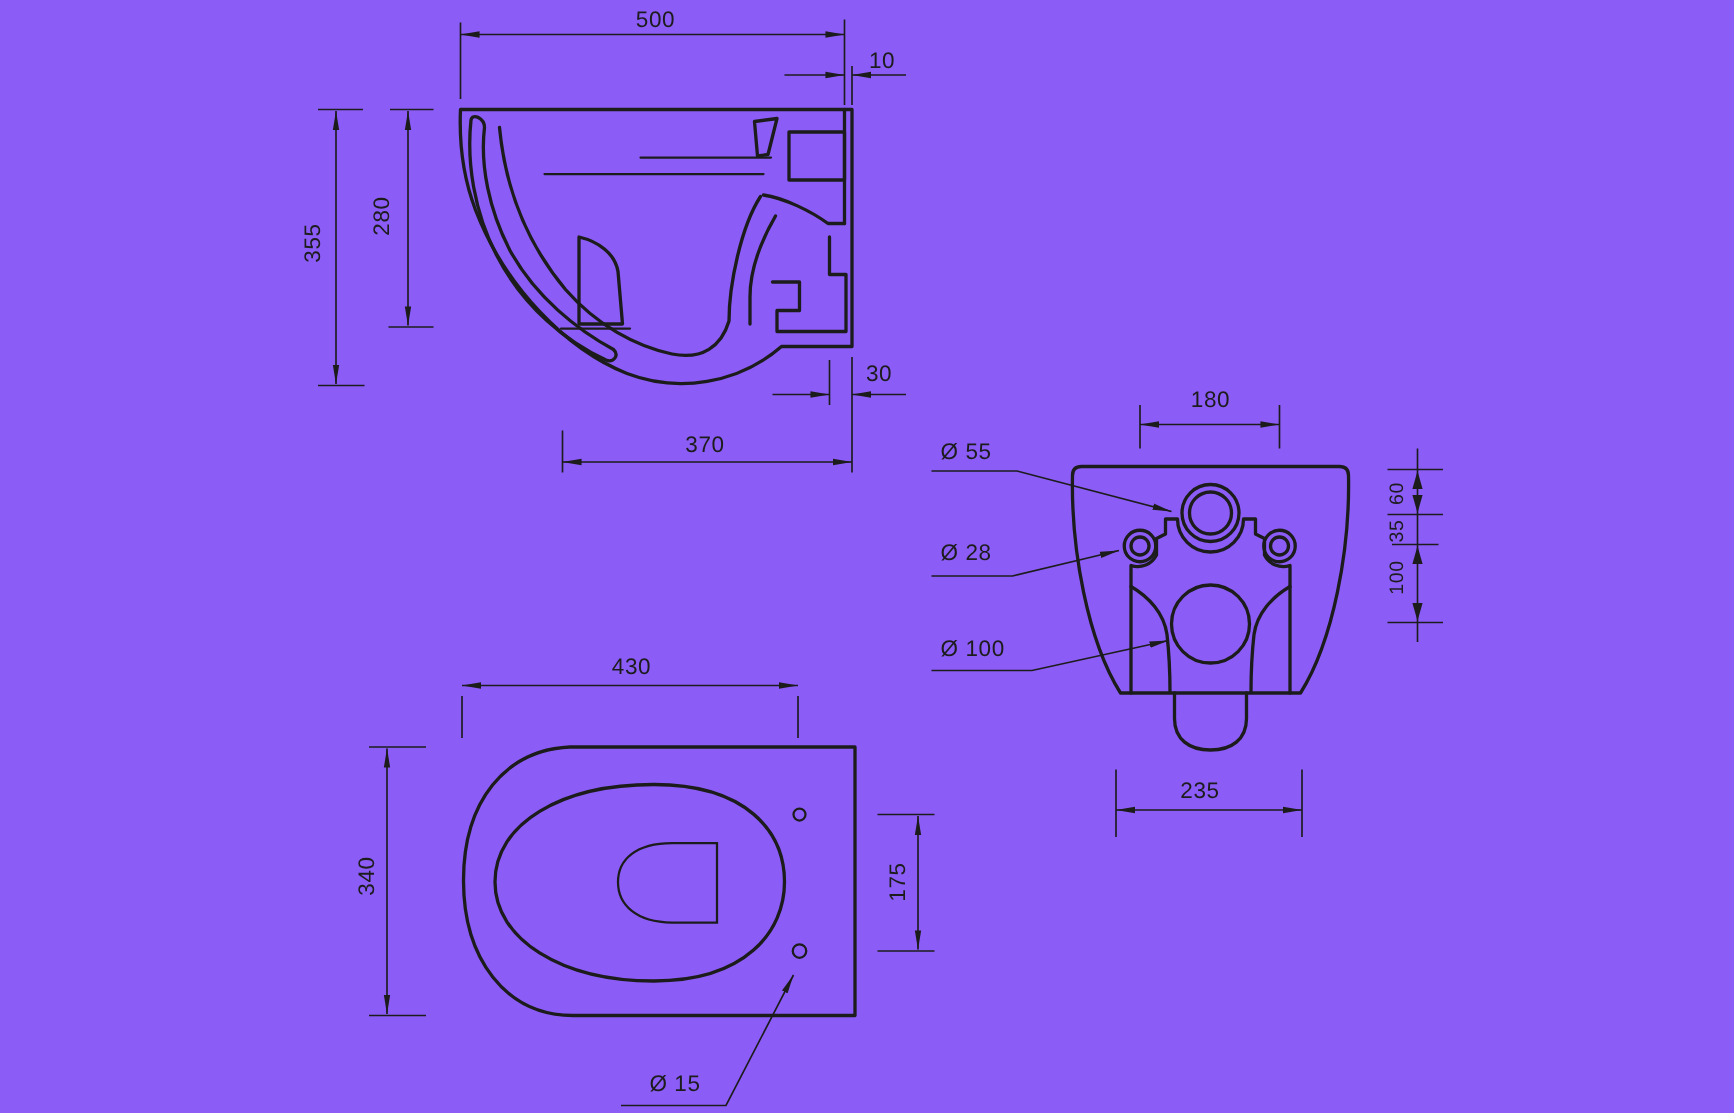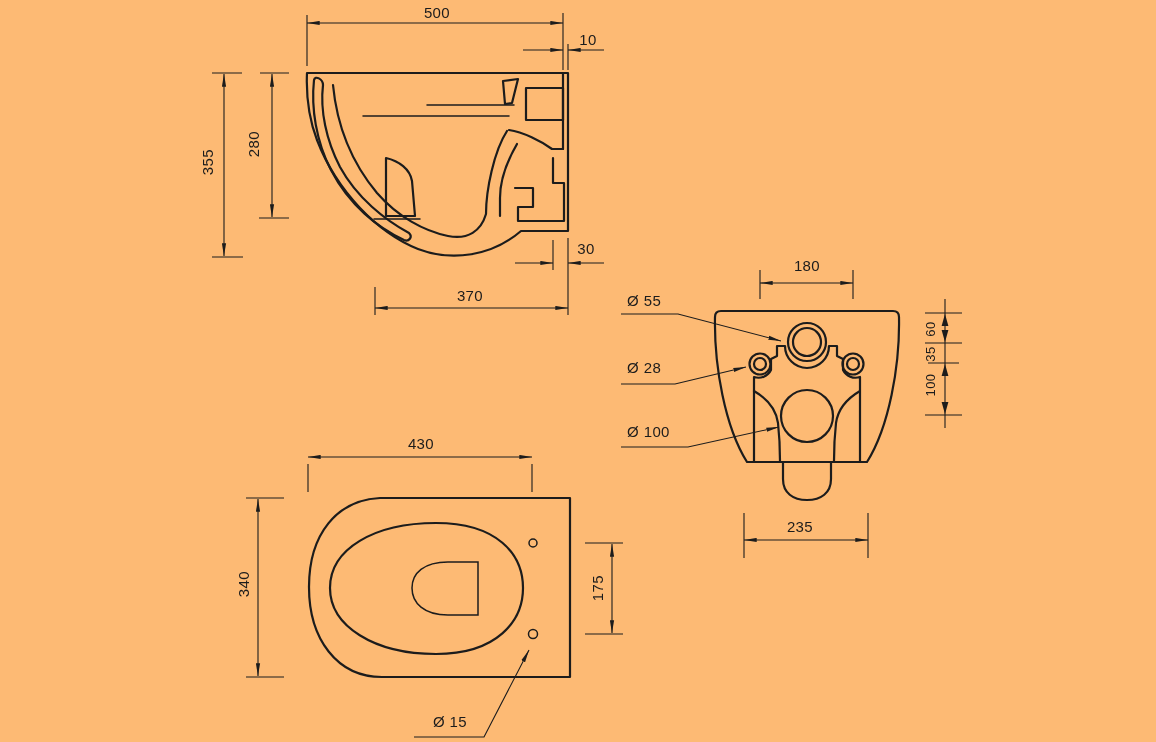--- a/index.html
+++ b/index.html
@@ -1,16 +1,16 @@
 <!DOCTYPE html>
 <html><head>
 <meta charset="utf-8">
 <style>
   html,body{margin:0;padding:0;background:#ffffff;}
-  .sheet{width:1156px;height:742px;background:#fdba74;position:relative;overflow:hidden;
+  .sheet{width:1156px;height:742px;background:#8b5cf6;position:relative;overflow:hidden;
          font-family:"Liberation Sans", sans-serif;}
   svg{display:block;}
   .o{fill:none;stroke:#1c1c1c;stroke-width:2.2;stroke-linejoin:round;stroke-linecap:round;}
   .o2{fill:none;stroke:#1c1c1c;stroke-width:1.5;stroke-linecap:round;}
   .d{fill:none;stroke:#1c1c1c;stroke-width:1.1;stroke-linecap:butt;}
   .ah{fill:#1c1c1c;stroke:none;}
   text{font-family:"Liberation Sans", sans-serif;font-size:15px;fill:#1c1c1c;letter-spacing:0.4px;}
   .small{font-size:13px;}
 </style>
 </head>

